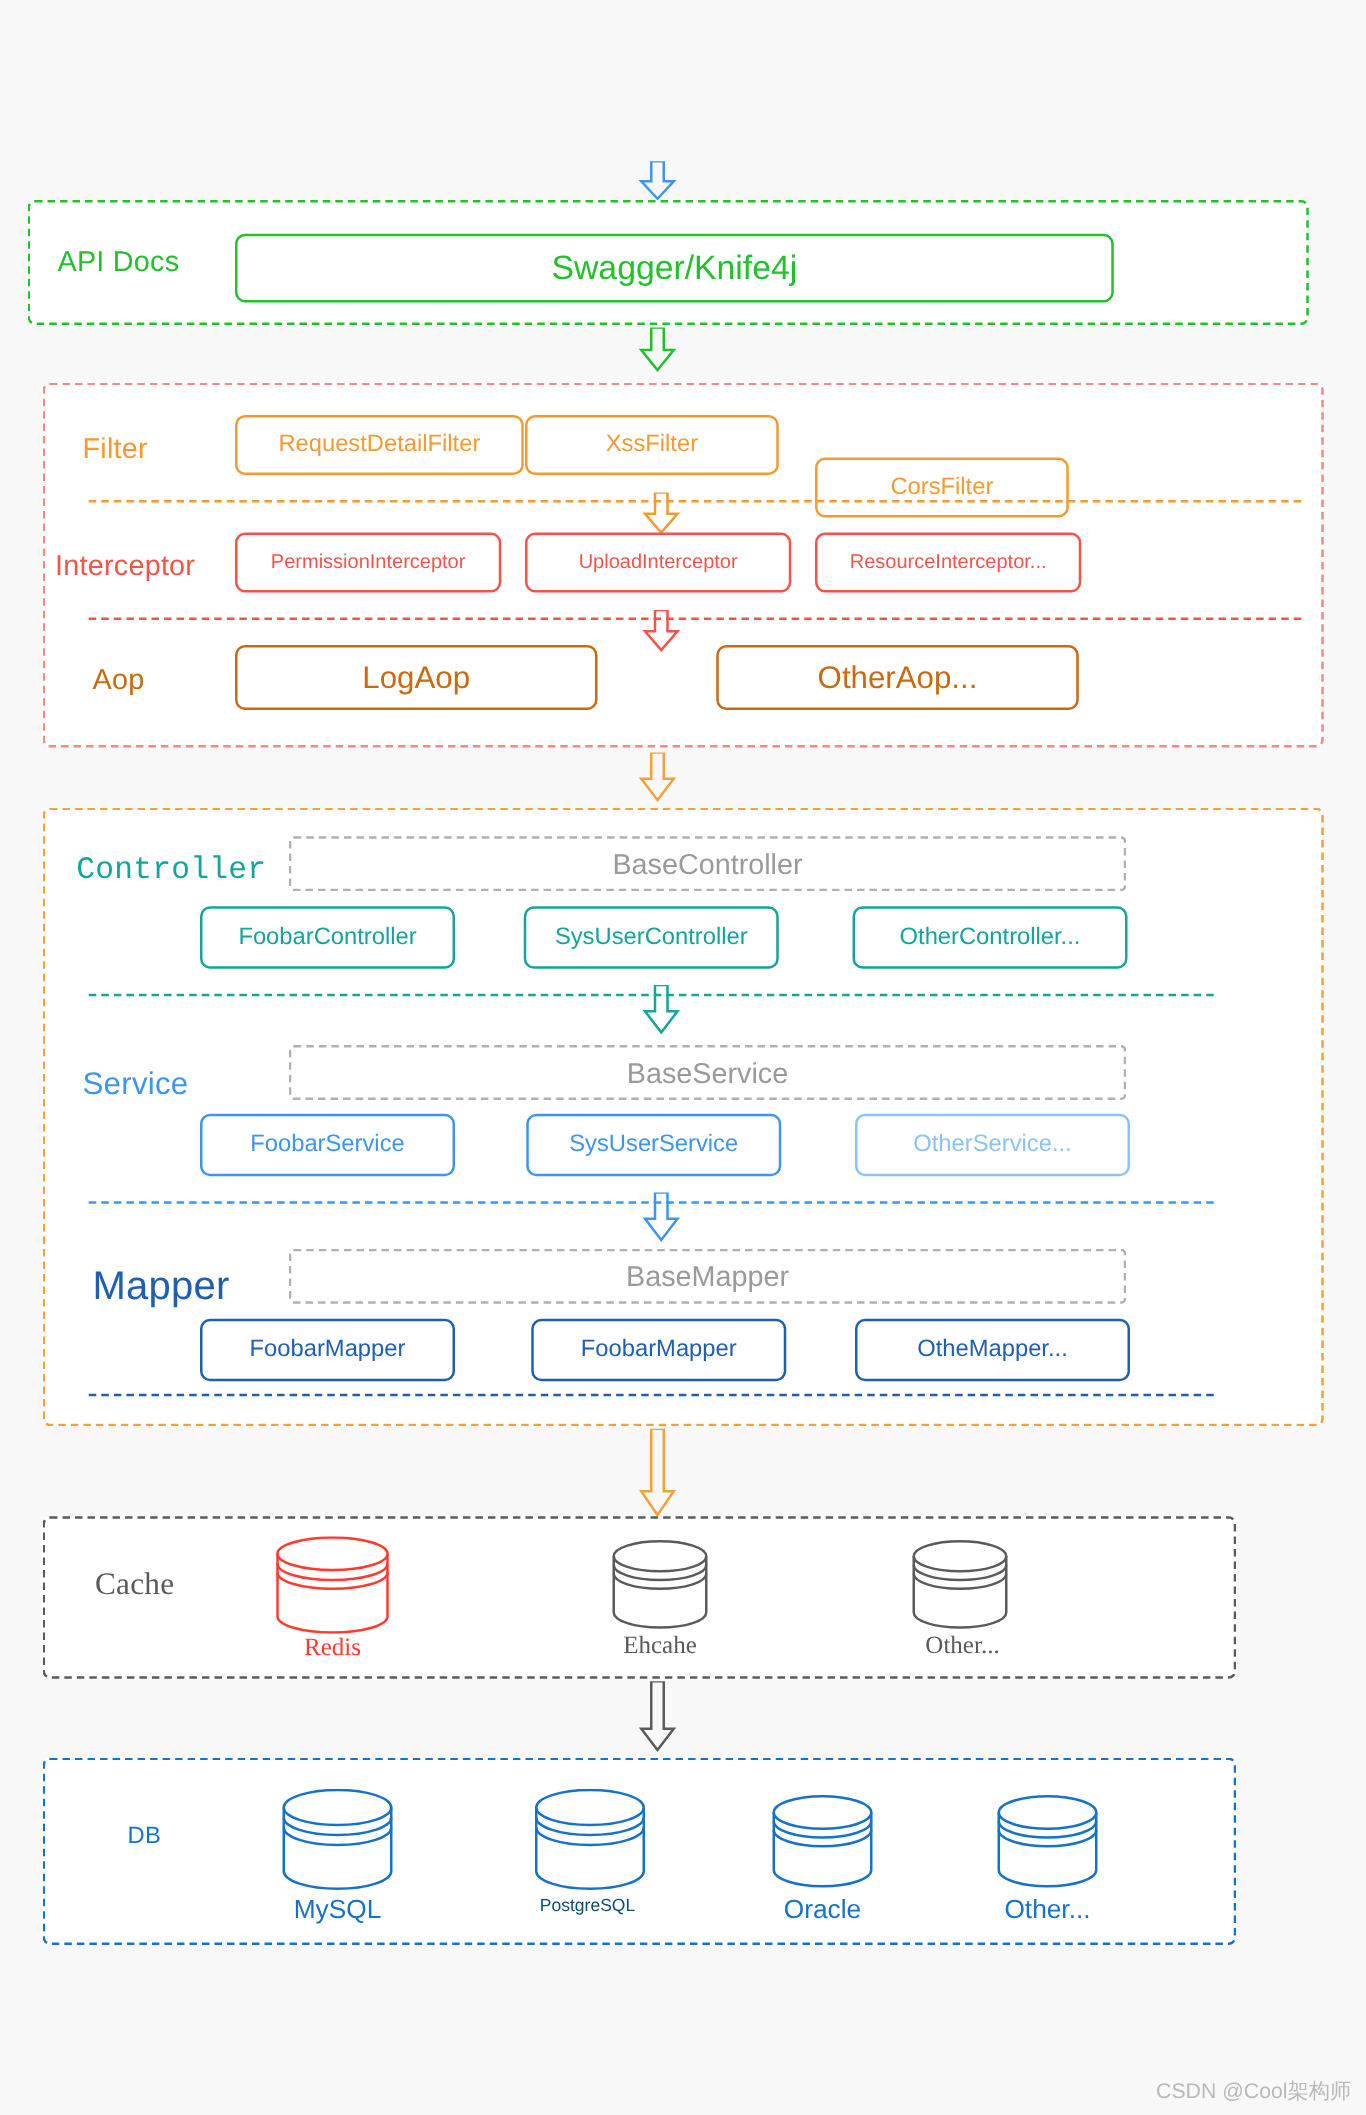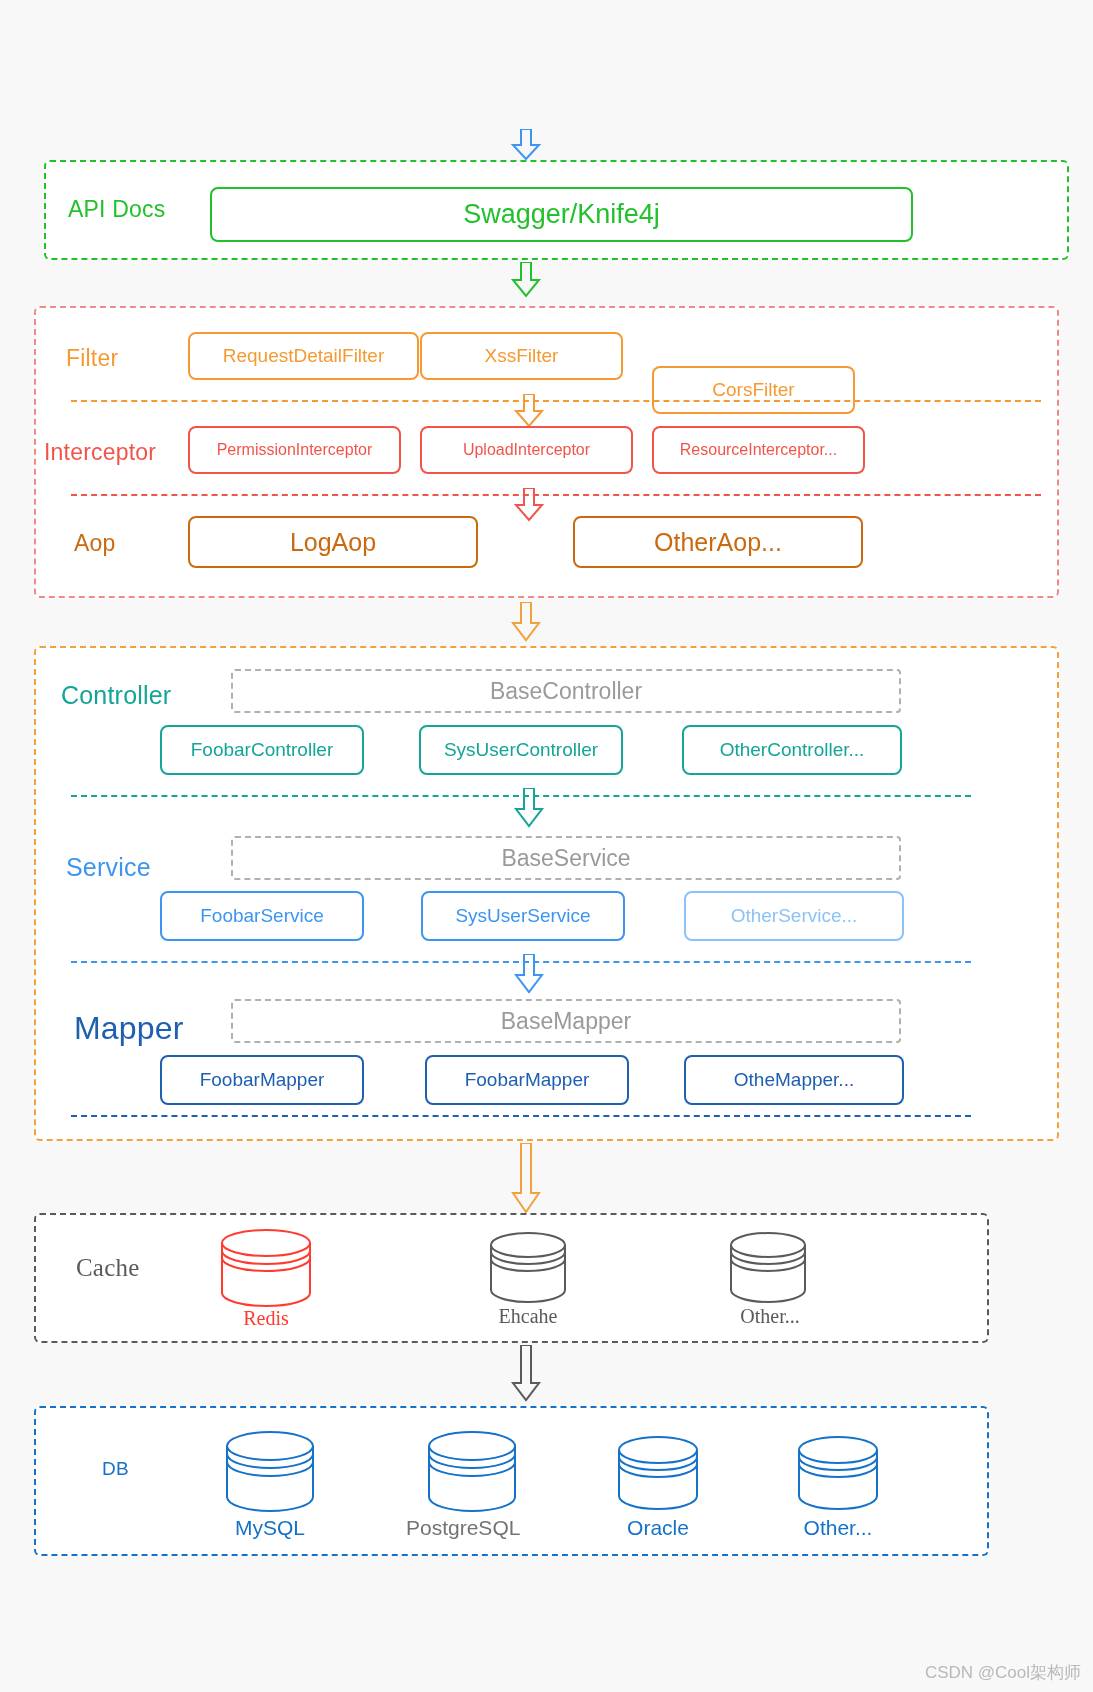--- a/index.html
+++ b/index.html
@@ -87,21 +87,21 @@
 
 <div id="page">
 
 
   <div class="arrow" style="left:508px; top:129px; width:36px; height:32px;">
     <svg width="36" height="32" viewBox="0 0 36 32">
       <path d="M13 0 L13 16 L5 16 L18 30 L31 16 L23 16 L23 0 Z" fill="none" stroke="#3d95f0" stroke-width="2"></path>
     </svg>
   </div>
 
-  <div class="section" style="left:44px; top:160px; width:1025px; height:100px; border-color:#22c12c;">
+  <div class="section" style="left:22px; top:160px; width:1025px; height:100px; border-color:#22c12c;">
     <div class="row-label" style="left:22px; top:34px; color:#22c12c;">API Docs</div>
     <div class="chip big" style="left:164px; top:25px; width:703px; height:55px; border-color:#22c12c; color:#22c12c; font-size:27px;">
       <span>Swagger/Knife4j</span>
     </div>
   </div>
 
   <div class="arrow" style="left:508px; top:262px; width:36px; height:36px;">
     <svg width="36" height="36" viewBox="0 0 36 36">
       <path d="M13 0 L13 18 L5 18 L18 34 L31 18 L23 18 L23 0 Z" fill="none" stroke="#22c12c" stroke-width="2"></path>
     </svg>
@@ -153,21 +153,21 @@
   </div>
 
   <div class="arrow" style="left:508px; top:602px; width:36px; height:40px;">
     <svg width="36" height="40" viewBox="0 0 36 40">
       <path d="M13 0 L13 21 L5 21 L18 38 L31 21 L23 21 L23 0 Z" fill="none" stroke="#f2a13c" stroke-width="2"></path>
     </svg>
   </div>
 
   <div class="section" style="left:34px; top:646px; width:1025px; height:495px; border-color:#f2a13c;">
 
-    <div class="row-label" style="left:25px; top:33px; color:#14a598; font-size:25px;">Controller</div>
+    <div class="row-label" style="left:25px; top:33px; color:#14a598; font-size:25px;font-family:Liberation Mono, monospace;">Controller</div>
     <div class="basebox" style="left:195px; top:21px; width:670px; height:44px;">
       <span>BaseController</span>
     </div>
     <div class="chip med" style="left:124px; top:77px; width:204px; height:50px; border-color:#14a598; color:#14a598;">
       <span>FoobarController</span>
     </div>
     <div class="chip med" style="left:383px; top:77px; width:204px; height:50px; border-color:#14a598; color:#14a598;">
       <span>SysUserController</span>
     </div>
     <div class="chip med" style="left:646px; top:77px; width:220px; height:50px; border-color:#14a598; color:#14a598;">
@@ -276,21 +276,21 @@
     <div class="caption" style="left:184px; top:108px; width:100px; color:#1672c8; font-size:21px;">MySQL</div>
 
     <div class="cyl" style="left:390px; top:23px; width:92px; height:84px;">
       <svg width="92" height="84" viewBox="0 0 92 84">
         <path d="M3 15 L3 66 A43 14 0 0 0 89 66 L89 15" fill="#fff" stroke="#1672c8" stroke-width="2"></path>
         <ellipse cx="46" cy="15" rx="43" ry="14" fill="#fff" stroke="#1672c8" stroke-width="2"></ellipse>
         <path d="M3 23 A43 14 0 0 0 89 23" fill="none" stroke="#1672c8" stroke-width="2"></path>
         <path d="M3 31 A43 14 0 0 0 89 31" fill="none" stroke="#1672c8" stroke-width="2"></path>
       </svg>
     </div>
-    <div class="caption" style="left:370px; top:108px; width:100px; color:#737373; font-size:21px;">PostgreSQL</div>
+    <div class="caption" style="left:384px; top:108px; width:100px; color:#0c4a6e; font-size:14px;">PostgreSQL</div>
 
     <div class="cyl" style="left:580px; top:28px; width:84px; height:78px;">
       <svg width="84" height="78" viewBox="0 0 84 78">
         <path d="M3 14 L3 60 A39 13 0 0 0 81 60 L81 14" fill="#fff" stroke="#1672c8" stroke-width="2"></path>
         <ellipse cx="42" cy="14" rx="39" ry="13" fill="#fff" stroke="#1672c8" stroke-width="2"></ellipse>
         <path d="M3 21 A39 13 0 0 0 81 21" fill="none" stroke="#1672c8" stroke-width="2"></path>
         <path d="M3 28 A39 13 0 0 0 81 28" fill="none" stroke="#1672c8" stroke-width="2"></path>
       </svg>
     </div>
     <div class="caption" style="left:572px; top:108px; width:100px; color:#1672c8; font-size:21px;">Oracle</div>

